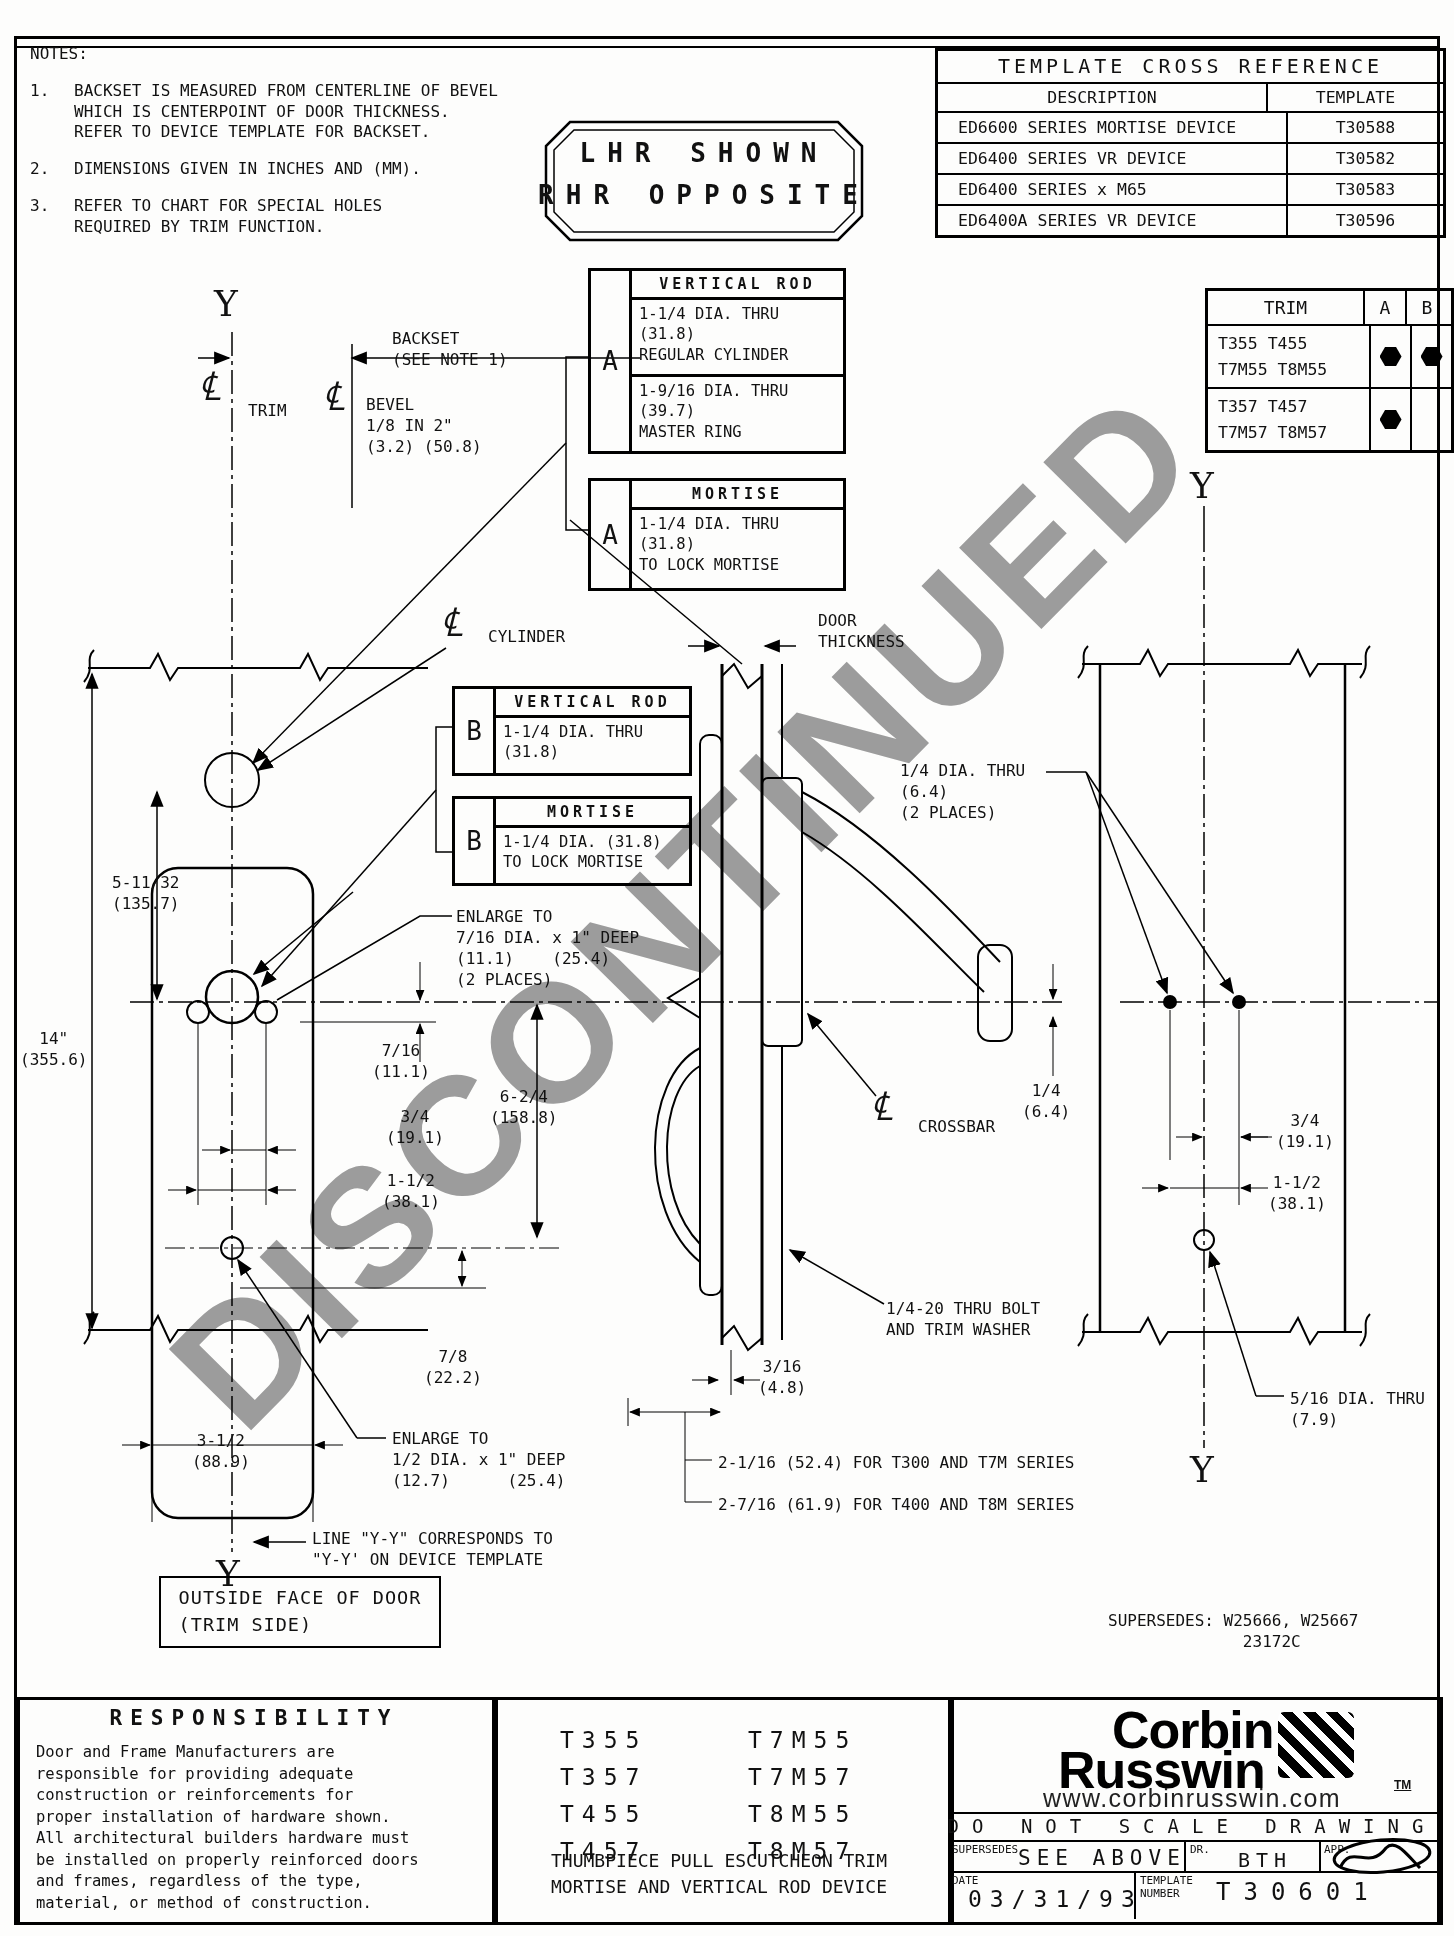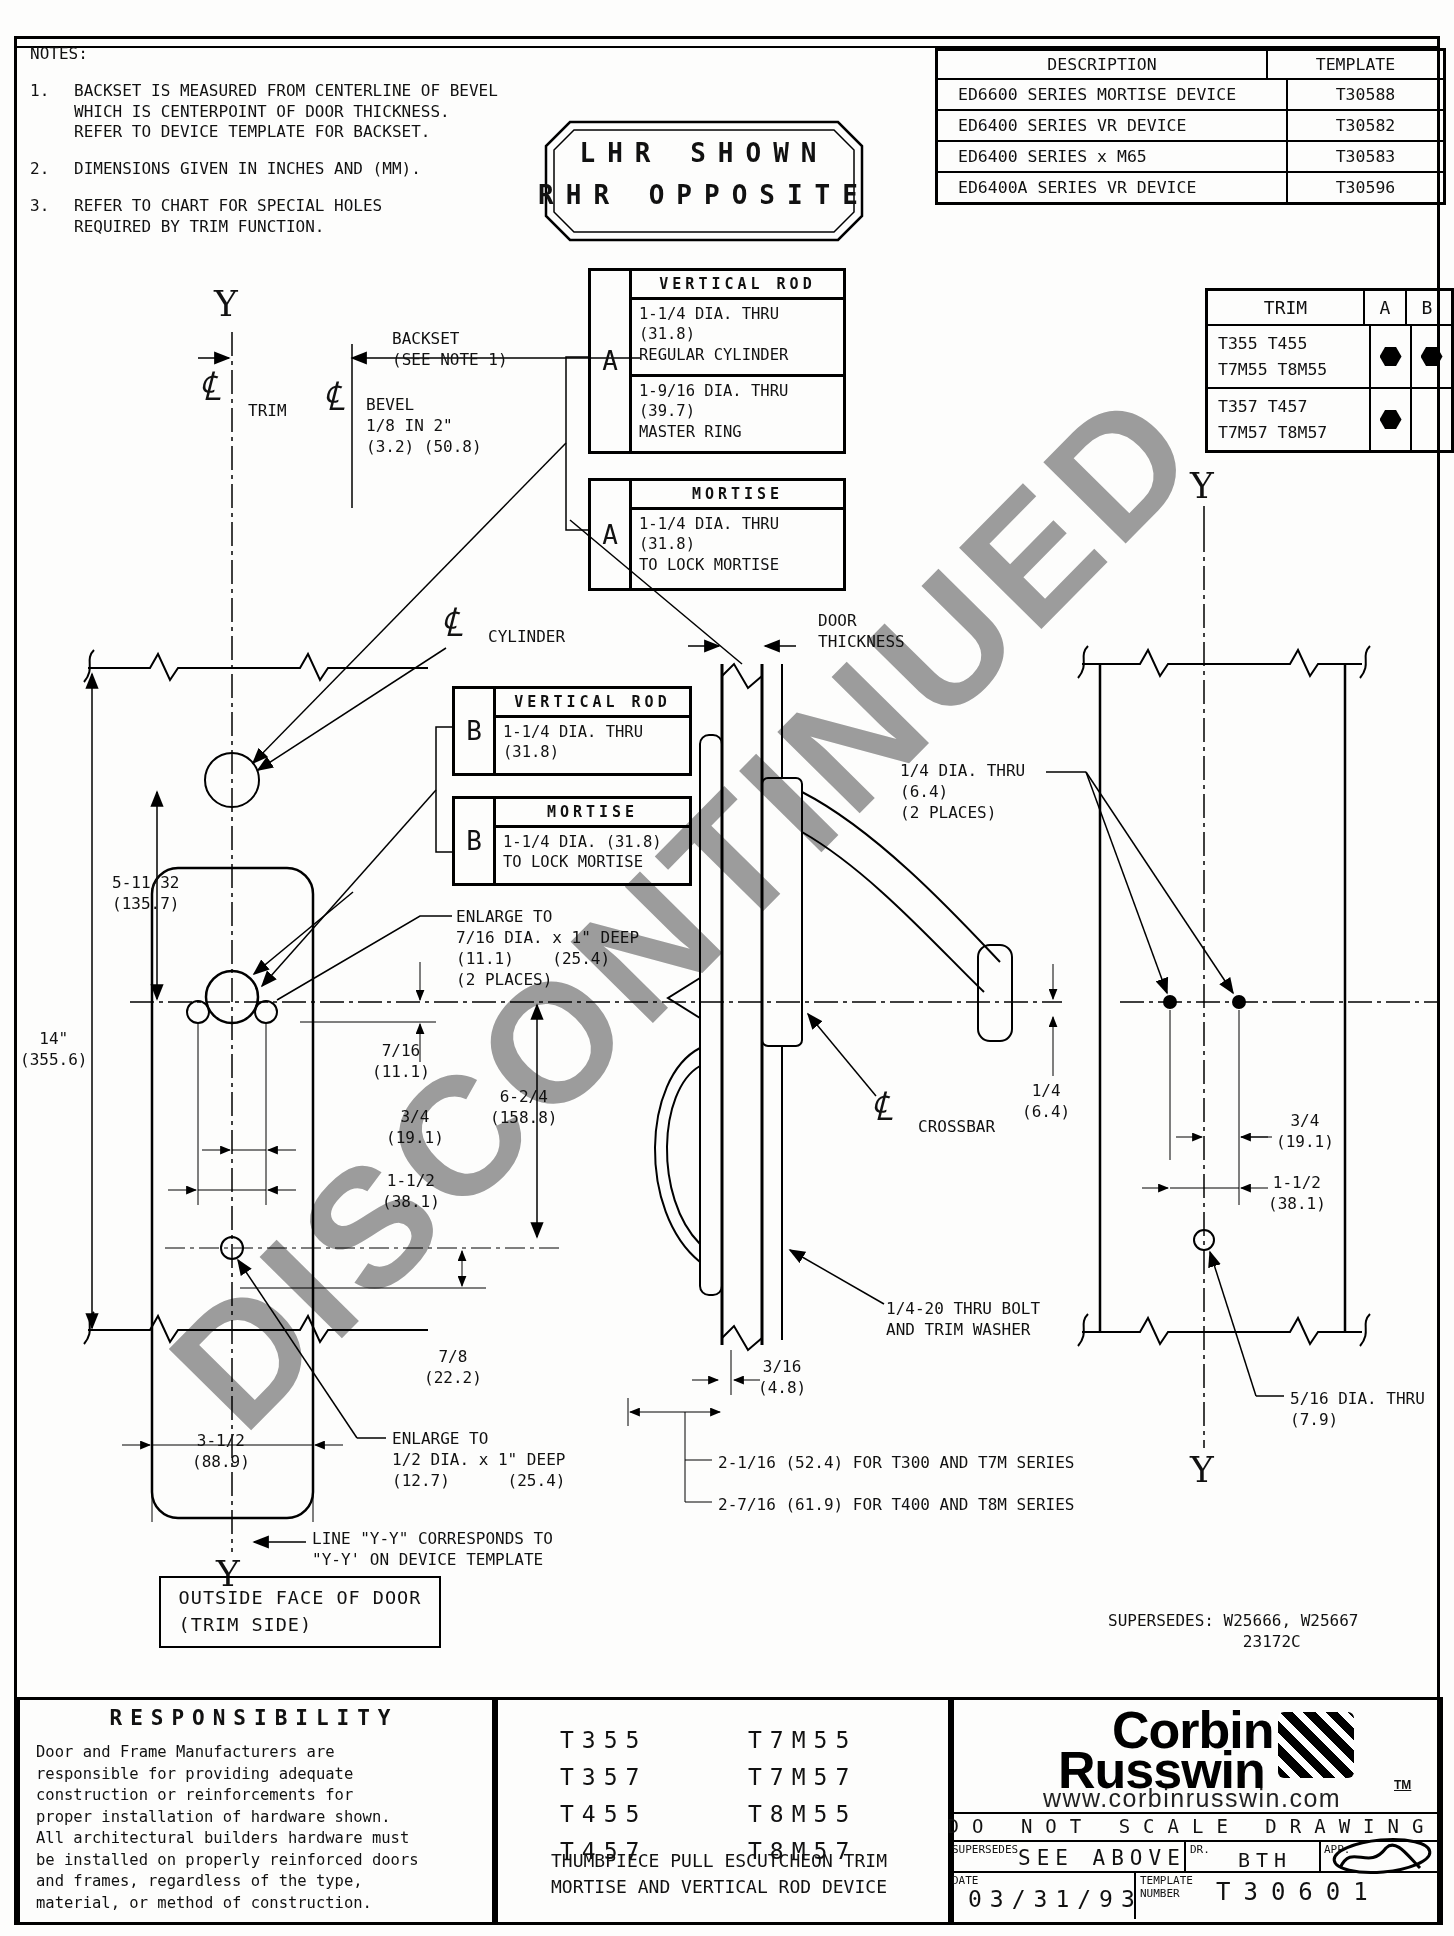--- a/index.html
+++ b/index.html
@@ -234,20 +234,21 @@
         <span class="nnum">3.</span>
         <span class="ntext">REFER TO CHART FOR SPECIAL HOLES
 REQUIRED BY TRIM FUNCTION.</span>
       </div>
   </div>
 
   <div class="handline" style="left:704px;top:138px;transform:translateX(-50%);">LHR SHOWN</div>
   <div class="handline" style="left:704px;top:180px;transform:translateX(-50%);">RHR OPPOSITE</div>
 
   <div id="xref">
+    <div class="xtitle">TEMPLATE CROSS REFERENCE</div>
     <div class="xhead">
       <div class="xdesc">DESCRIPTION</div>
       <div class="xtpl">TEMPLATE</div>
     </div>
     <div class="xrow">
       <div class="xdesc">ED6600 SERIES MORTISE DEVICE</div>
       <div class="xtpl">T30588</div>
     </div>
     <div class="xrow">
       <div class="xdesc">ED6400 SERIES VR DEVICE</div>

